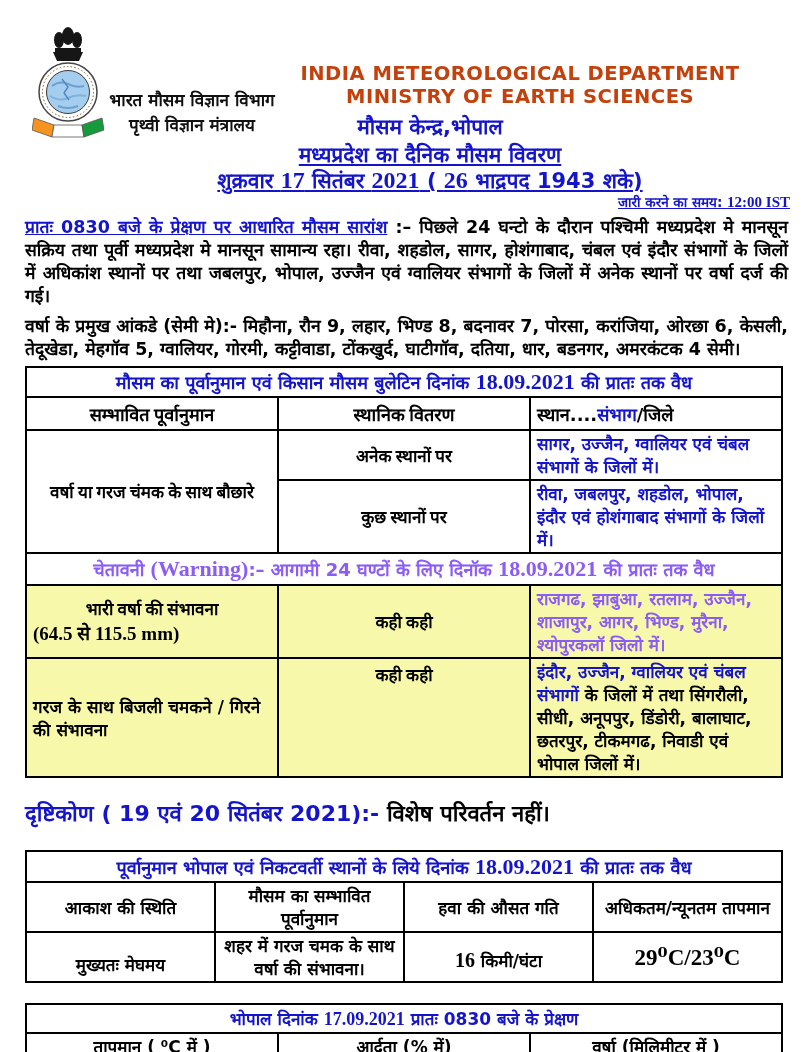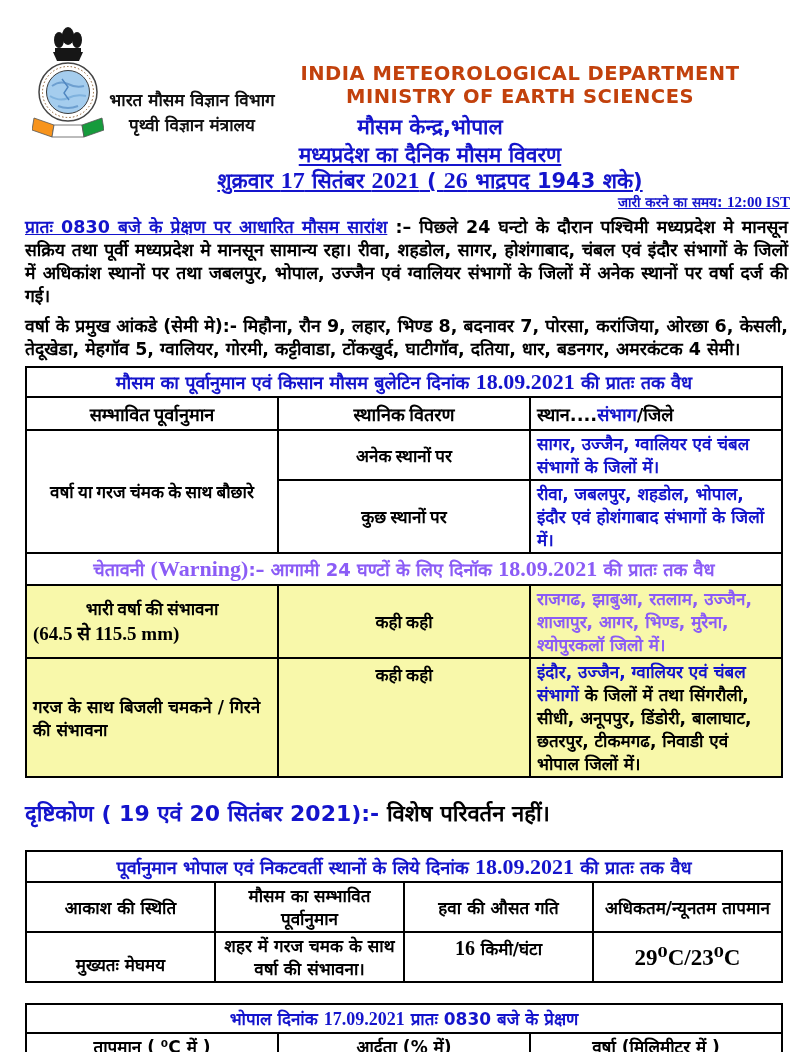--- a/index.html
+++ b/index.html
@@ -216,21 +216,21 @@
   </tr>
   <tr class="hrow">
     <td class="c1">आकाश की स्थिति</td>
     <td class="c2">मौसम का सम्भावित पूर्वानुमान</td>
     <td class="c3">हवा की औसत गति</td>
     <td class="c4">अधिकतम/न्यूनतम तापमान</td>
   </tr>
   <tr class="drow">
     <td class="c1" style="vertical-align:top; padding-top:20px;">मुख्यतः मेघमय</td>
     <td class="c2">शहर में गरज चमक के साथ वर्षा की संभावना।</td>
-    <td class="c3" style="vertical-align:top; padding-top:4px;">
+    <td class="c3" style="vertical-align:top; padding-top:16px;">
       <span class="serif wind-num">16</span><span> किमी/घंटा</span>
     </td>
     <td class="c4 serif temp">29⁰C/23⁰C</td>
   </tr>
 </tbody>
   </table>
 
 <table class="t-obs">
   <tbody>
       <tr>

